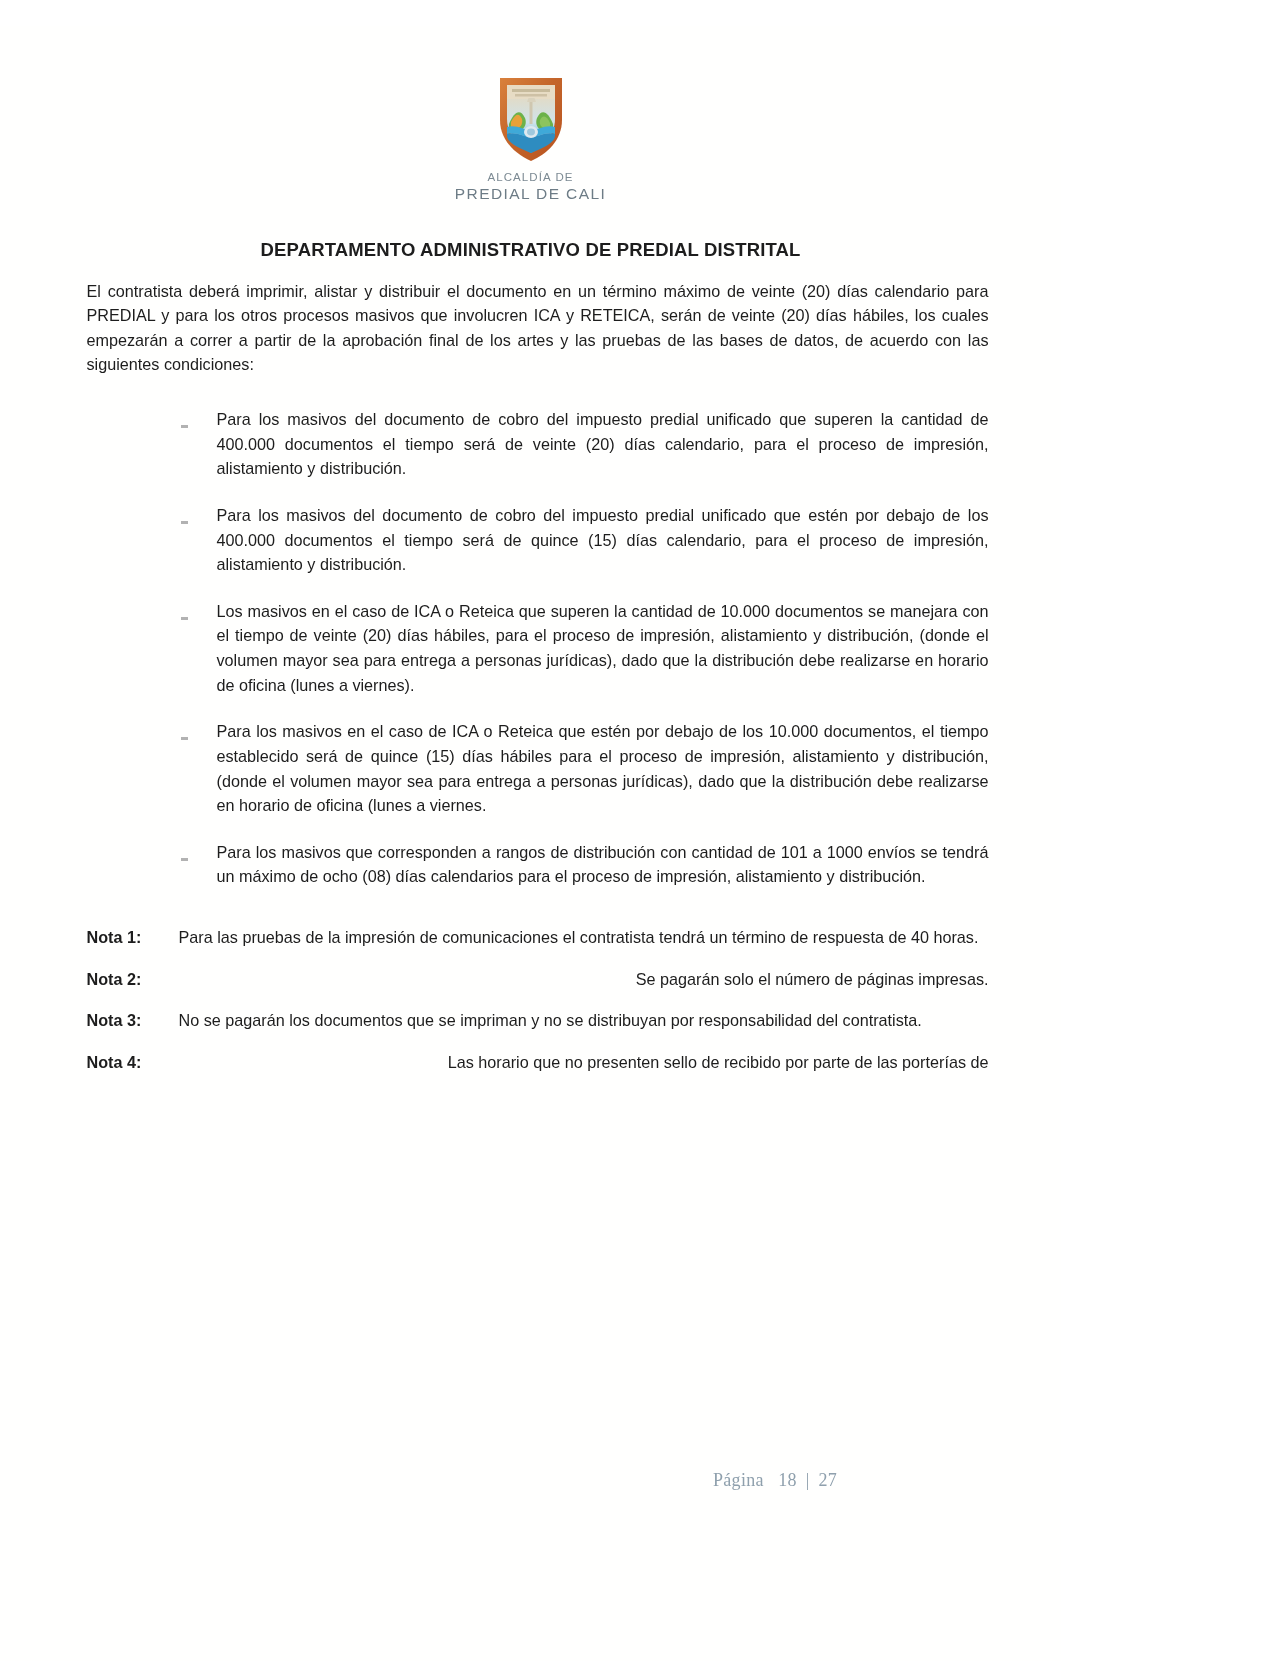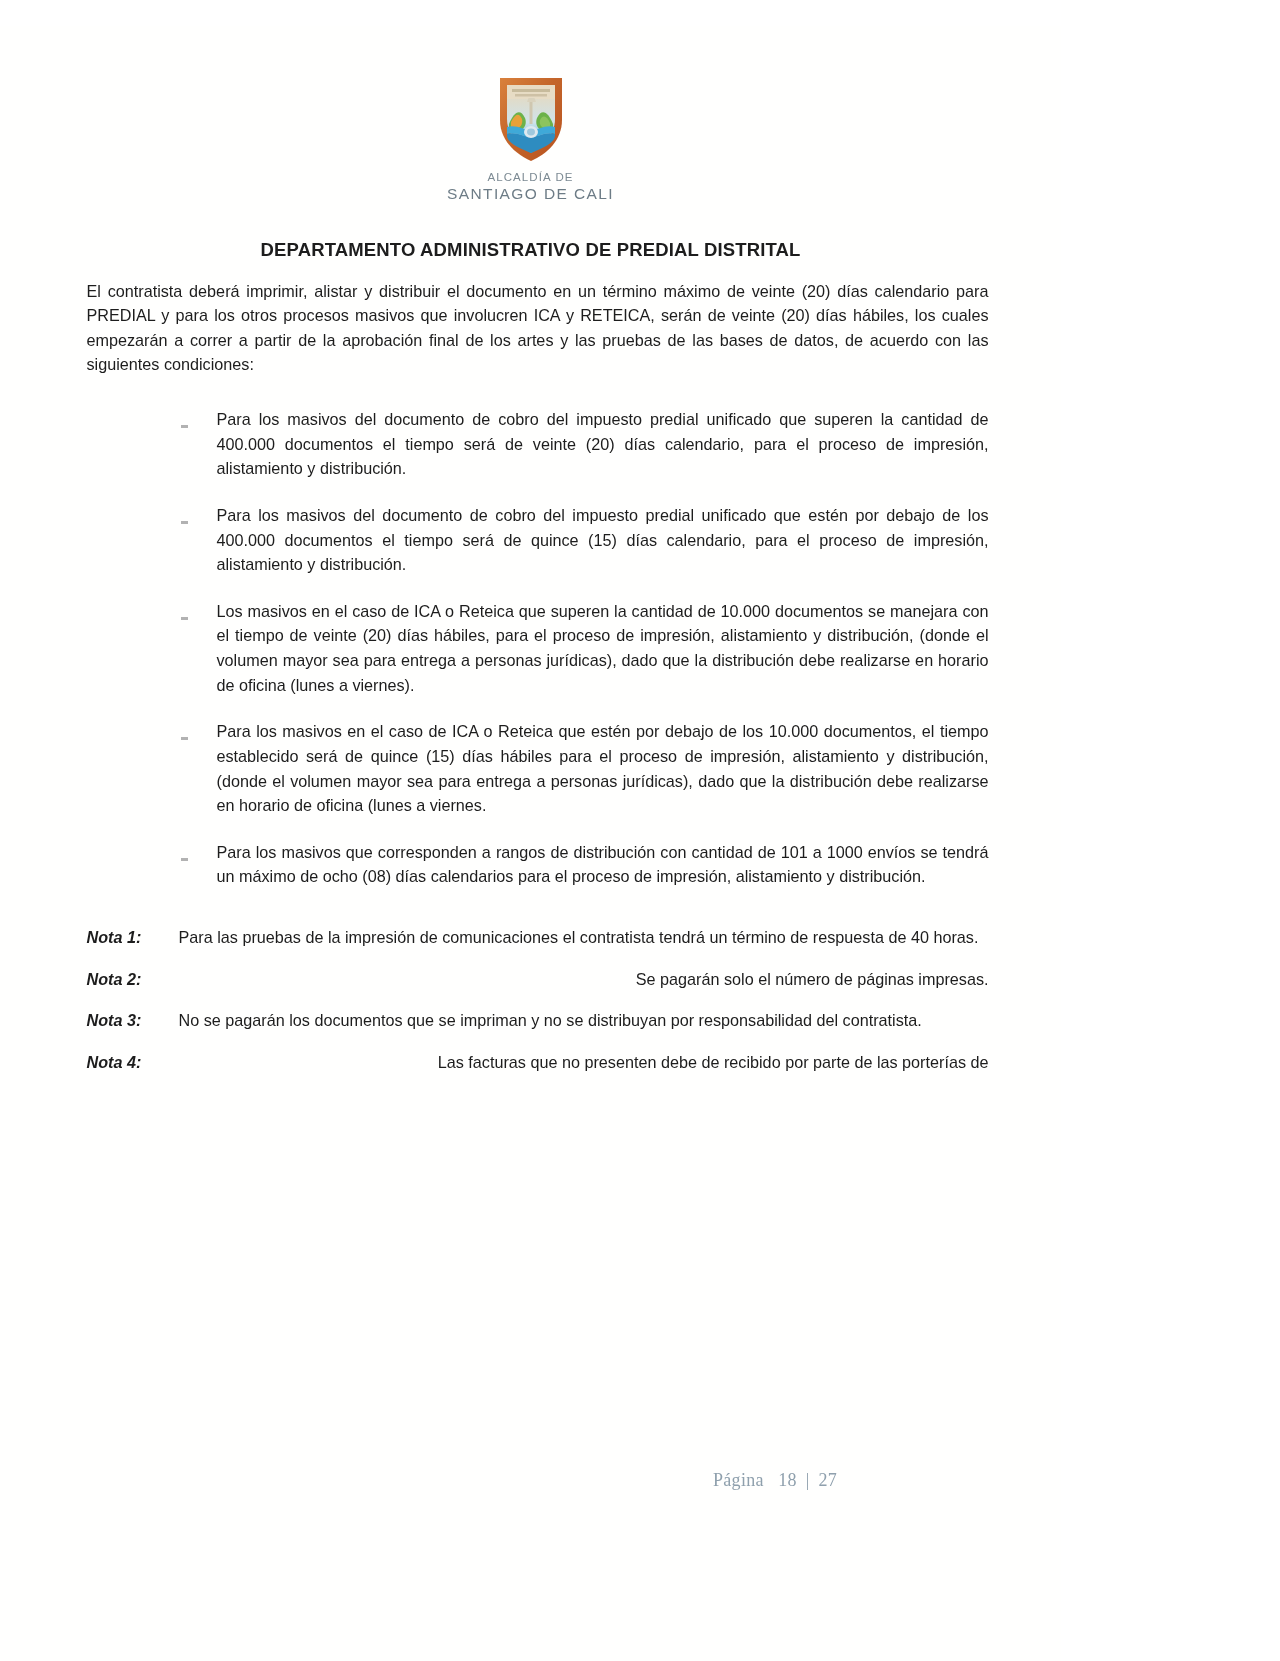--- a/index.html
+++ b/index.html
@@ -145,21 +145,20 @@
   .note-item {
     display: flex;
     margin-bottom: 17px;
   }
   .note-label {
     flex: 0 0 92px;
     font-weight: bold;
     font-size: 16.2px;
     color: #1d1d1d;
     line-height: 1.52;
-    font-style: italic;
   }
   .note-text {
     flex: 1;
     font-size: 16.2px;
     line-height: 1.52;
     text-align: justify;
     text-justify: inter-word;
     color: #1d1d1d;
   }
   .note-text.no-justify {
@@ -221,21 +220,21 @@
 
         <ellipse cx="39" cy="60" rx="7" ry="6" fill="#dfe9ef"></ellipse>
         <ellipse cx="39" cy="60" rx="4" ry="3.4" fill="#9fc8dd"></ellipse>
 
         <rect x="37.5" y="30" width="3" height="22" fill="#cfc7b0"></rect>
         <path d="M35 30 H44 L42.5 26 H36.5 Z" fill="#d9d2bd"></path>
       </svg>
     </div>
 
     <div class="crest-caption-sm">ALCALDÍA DE</div>
-    <div class="crest-caption-lg">SANTIAGO DE CALI</div>
+    <div class="crest-caption-lg">PREDIAL DE CALI</div>
   </div>
 
   <div class="doc-title">DEPARTAMENTO ADMINISTRATIVO DE PREDIAL DISTRITAL</div>
 
   <div class="content">
 
 
     <p class="intro-para">El contratista deberá imprimir, alistar y distribuir el documento en un término máximo de veinte (20) días calendario para PREDIAL y para los otros procesos masivos que involucren ICA y RETEICA, serán de veinte (20) días hábiles, los cuales empezarán a correr a partir de la aprobación final de los artes y las pruebas de las bases de datos, de acuerdo con las siguientes condiciones:</p>
 
     <div class="bullet-list">
@@ -280,21 +279,21 @@
         <div class="note-text no-justify">Se pagarán solo el número de páginas impresas.</div>
       </div>
 
       <div class="note-item">
         <div class="note-label">Nota 3:</div>
         <div class="note-text">No se pagarán los documentos que se impriman y no se distribuyan por responsabilidad del contratista.</div>
       </div>
 
       <div class="note-item">
         <div class="note-label">Nota 4:</div>
-        <div class="note-text no-justify">Las facturas que no presenten debe de recibido por parte de las porterías de</div>
+        <div class="note-text no-justify">Las horario que no presenten sello de recibido por parte de las porterías de</div>
       </div>
 
     </div>
 
   </div>
 
   <div class="footer">
     <span>Página</span>
     <span>&nbsp;</span>
     <span>18</span>

